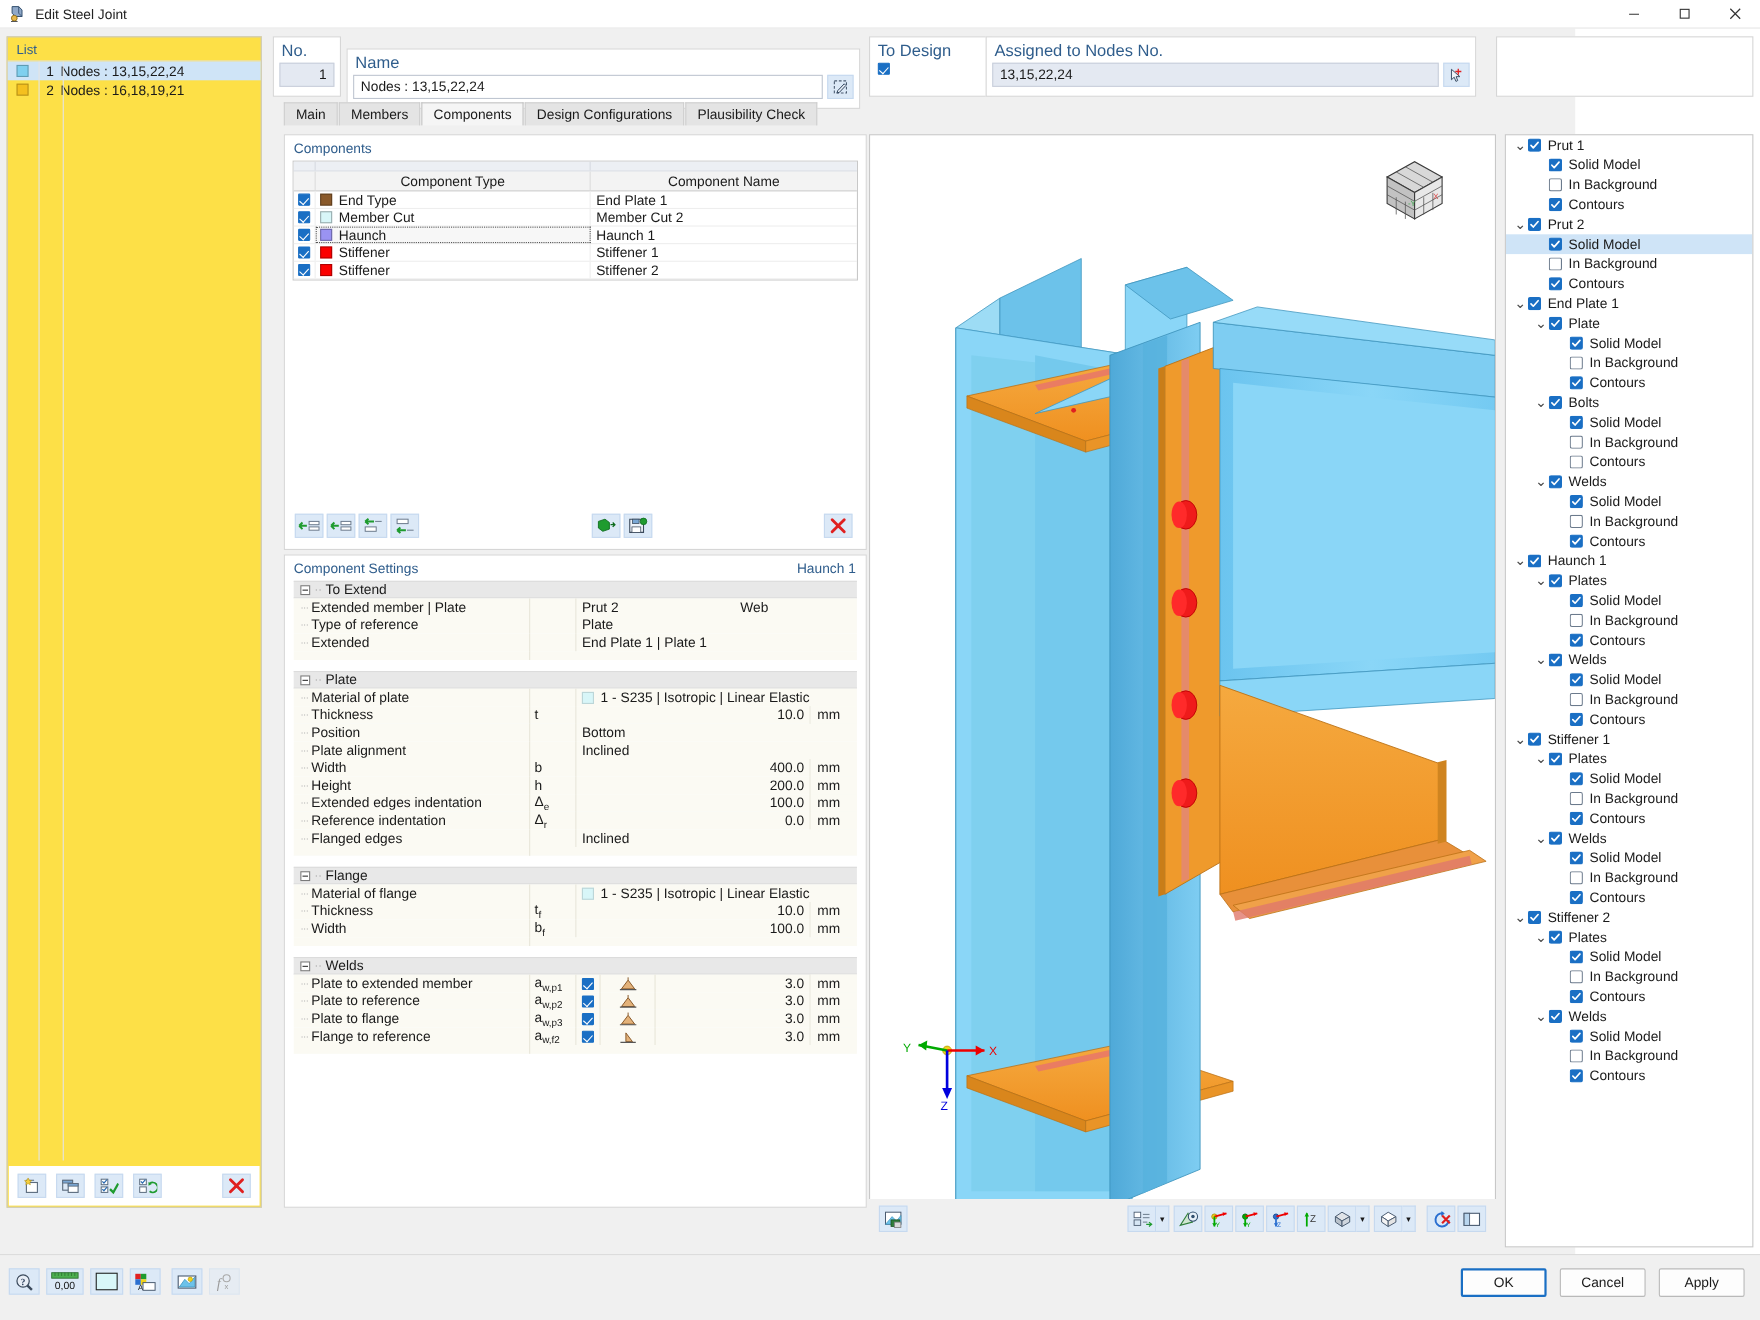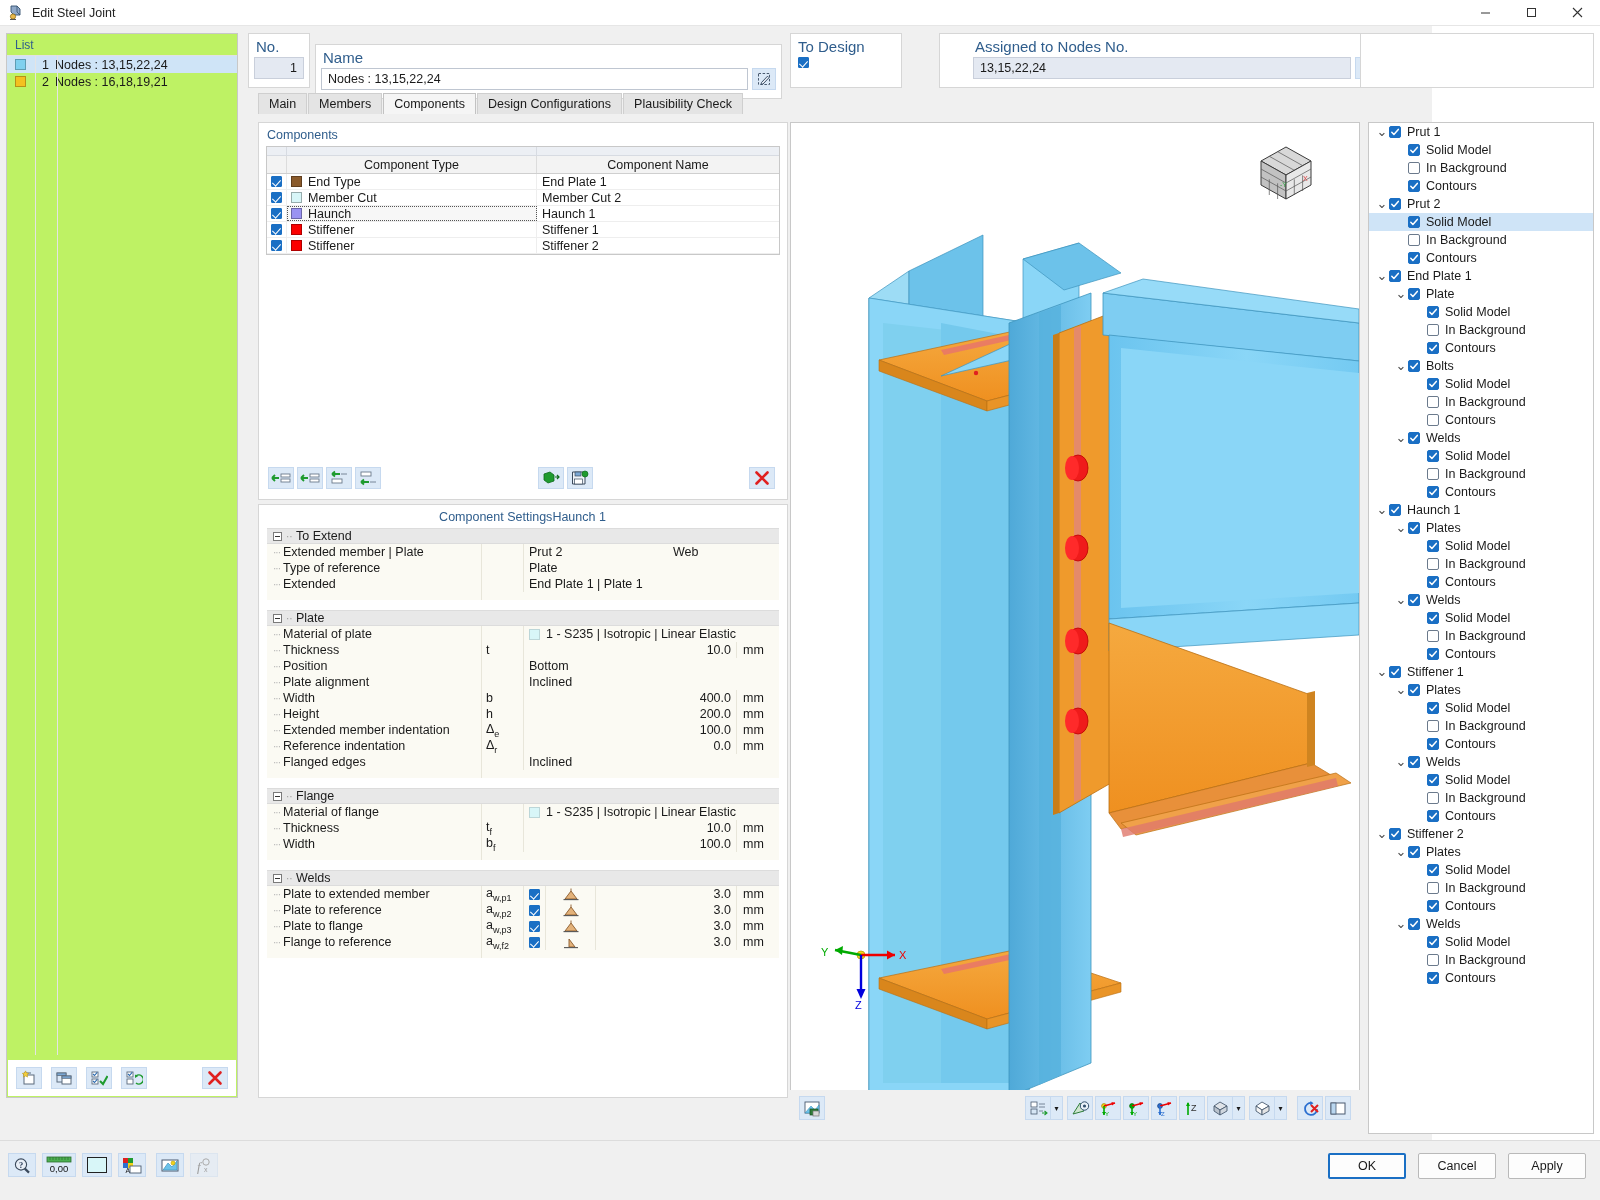--- a/index.html
+++ b/index.html
@@ -44,21 +44,21 @@
     background:#e4e9f2; border:1px solid #c9cfdb; height:22px;
     display:flex; align-items:center; padding:0 6px; font-size:12.5px; color:#1a1a1a;
   }
   .ro-input.right { justify-content:flex-end; }
   .wh-input {
     background:#fff; border:1px solid #bfc6d1; height:22px;
     display:flex; align-items:center; padding:0 6px; font-size:12.5px;
   }
 
   
-  #list-panel { left:6px; top:33px; width:232px; height:1065px; background:#bef264; border:1px solid #c8c8c8; }
+  #list-panel { left:6px; top:33px; width:232px; height:1065px; background:#fde047; border:1px solid #c8c8c8; }
   #list-panel .lp-head { font-size:12px; color:#2f5d8c; padding:4px 0 3px 8px; border-bottom:1px solid #e2e2e2;}
   .list-row { display:flex; align-items:center; height:17px; padding-left:8px; font-size:12.5px; }
   .list-row.sel { background:#cfe4f7; }
   .swatch { width:11px; height:11px; margin-right:9px; border:1px solid rgba(0,0,0,.25); flex:none;}
   .list-idx { width:14px; text-align:right; margin-right:6px; }
   .list-vsep { position:absolute; left:28px; top:22px; bottom:42px; width:1px; background:#e4e4e4;}
   .list-vsep2 { position:absolute; left:50px; top:22px; bottom:42px; width:1px; background:#e4e4e4;}
   .lp-toolbar { position:absolute; left:1px; right:1px; bottom:1px; height:36px; background:#fff; display:flex; align-items:center; padding-left:8px; gap:6px; }
 
   
@@ -100,21 +100,21 @@
   }
 
   .tbl-tools { position:absolute; left:9px; right:9px; bottom:8px; height:26px; display:flex; align-items:center; }
   .ibtn {
     width:26px; height:22px; background:#dce9f7; border:1px solid #c6d9ef;
     display:flex; align-items:center; justify-content:center; margin-right:3px; cursor:default;
   }
 
   
   #settings-box { left:258px; top:504px; width:530px; height:594px; }
-  .cs-head { display:flex; justify-content:center; padding:5px 9px 4px 8px; font-size:12.5px; color:#2f5d8c; }
+  .cs-head { display:flex; justify-content:space-between; padding:5px 9px 4px 8px; font-size:12.5px; color:#2f5d8c; }
   .grid { margin:0 8px; }
   .sec-head {
     display:flex; align-items:center; height:16px; background:#e8e8e8; font-size:12.5px;
     border-top:1px solid #dcdcdc; border-bottom:1px solid #dcdcdc;
   }
   .exp {
     width:9px; height:9px; border:1px solid #7a7a7a; background:#fff; margin:0 4px 0 6px;
     position:relative; flex:none;
   }
   .exp::before { content:""; position:absolute; left:1px; top:3px; width:5px; height:1px; background:#333;}
@@ -286,21 +286,21 @@
     </div>
   </div>
 
   <div class="panel-box" style="left:790px; top:33px; width:112px; height:55px;">
     <div class="field-label">To Design</div>
     <div style="padding-left:7px;">
       <span class="chk on"></span>
     </div>
   </div>
 
-  <div class="panel-box" style="left:939px; top:33px; width:446px; height:55px;padding-left:28px;">
+  <div class="panel-box" style="left:896px; top:33px; width:446px; height:55px;">
     <div class="field-label">Assigned to Nodes No.</div>
     <div style="display:flex; margin:0 5px; gap:4px;">
       <div class="ro-input" style="flex:1;">13,15,22,24</div>
       <div class="ibtn" style="width:24px;height:22px;margin:0;">
         <svg width="15" height="15" viewBox="0 0 15 15">
           <path d="M2.5 2 L2.5 11.5 L5 9.2 L6.6 13 L8.2 12.2 L6.7 8.7 L10.2 8.7 Z" fill="#eef3f9" stroke="#3a4e66" stroke-width="0.9"></path>
           <path d="M6 1 L11.5 1 M8.7 -1.5 L8.7 4" stroke="#e02020" stroke-width="1.2" transform="translate(0,3)"></path>
         </svg>
       </div>
     </div>
@@ -577,21 +577,21 @@
             <span>h</span>
           </div>
           <div class="val num">
             <span>200.0</span>
           </div>
           <div class="unit">mm</div>
         </div>
         <div class="prow">
           <div class="lbl">
             <span class="tick">···</span>
-            <span>Extended member indentation</span>
+            <span>Extended edges indentation</span>
           </div>
           <div class="sym">
             <span>Δ<span class="sub">e</span></span>
           </div>
           <div class="val num">
             <span>100.0</span>
           </div>
           <div class="unit">mm</div>
         </div>
         <div class="prow">

